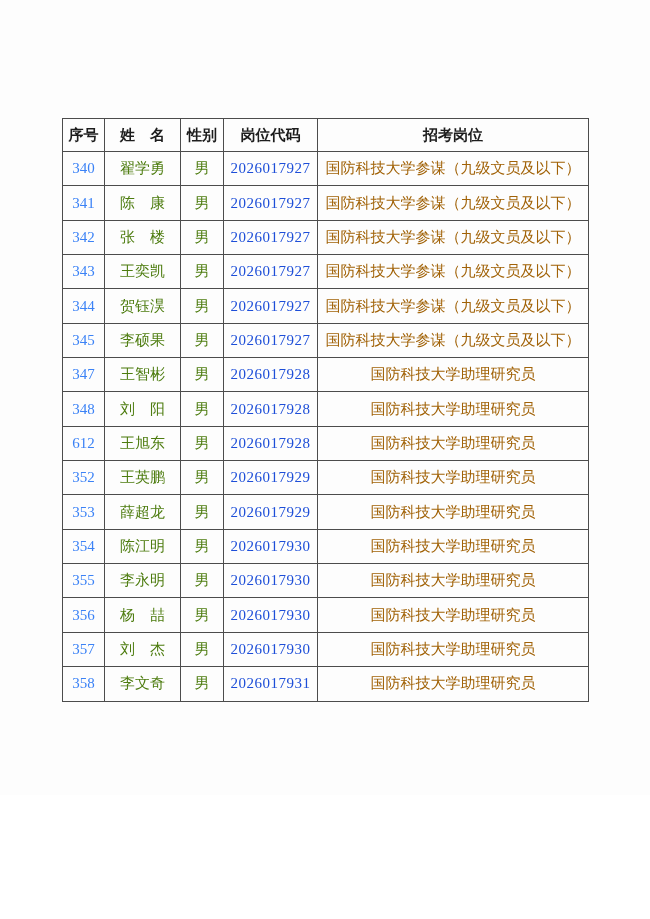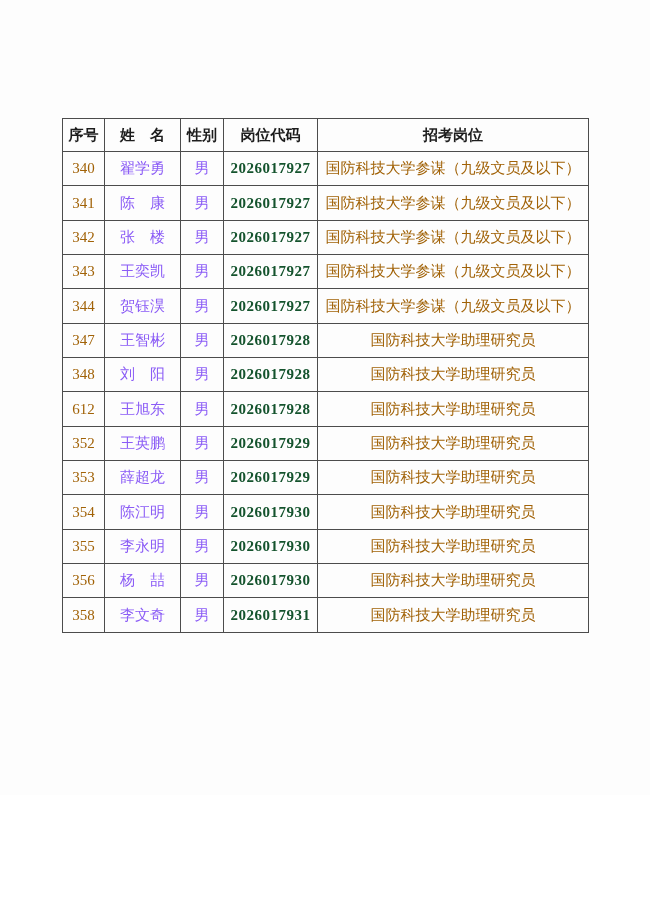--- a/index.html
+++ b/index.html
@@ -46,35 +46,34 @@
     font-family: "Liberation Sans", "DejaVu Sans", sans-serif;
     font-weight: bold;
     color: #1d1d1d;
     font-size: 15px;
   }
   table.roster tbody tr {
     height: 34.35px;
   }
   td.c-no {
     font-size: 14.5px;
-    color: #a16207;
+    color: #3b82f6;
   }
   td.c-code {
     font-size: 14.5px;
     letter-spacing: 0.5px;
-    color: #14532d;
-    font-weight: bold;
+    color: #1d4ed8;
   }
   td.c-pos {
     text-align: left;
     padding-left: 7px;
     color: #a16207;
   }
   td.c-name, td.c-gender {
-    color: #8b5cf6;
+    color: #4d7c0f;
     margin-left: 46px;
   }
   .pageno {
     position: absolute;
     left: 95px;
     top: 824px;
     font-size: 20px;
     letter-spacing: 2px;
     color: #454545;
   }
@@ -132,20 +131,27 @@
         <td class="c-pos">国防科技大学参谋（九级文员及以下）</td>
       </tr>
         <tr>
         <td class="c-no">344</td>
         <td class="c-name">贺钰淏</td>
         <td class="c-gender">男</td>
         <td class="c-code">2026017927</td>
         <td class="c-pos">国防科技大学参谋（九级文员及以下）</td>
       </tr>
         <tr>
+        <td class="c-no">345</td>
+        <td class="c-name">李硕果</td>
+        <td class="c-gender">男</td>
+        <td class="c-code">2026017927</td>
+        <td class="c-pos">国防科技大学参谋（九级文员及以下）</td>
+      </tr>
+        <tr>
         <td class="c-no">347</td>
         <td class="c-name">王智彬</td>
         <td class="c-gender">男</td>
         <td class="c-code">2026017928</td>
         <td class="c-pos">国防科技大学助理研究员</td>
       </tr>
         <tr>
         <td class="c-no">348</td>
         <td class="c-name">刘　阳</td>
         <td class="c-gender">男</td>
@@ -188,20 +194,27 @@
         <td class="c-pos">国防科技大学助理研究员</td>
       </tr>
         <tr>
         <td class="c-no">356</td>
         <td class="c-name">杨　喆</td>
         <td class="c-gender">男</td>
         <td class="c-code">2026017930</td>
         <td class="c-pos">国防科技大学助理研究员</td>
       </tr>
         <tr>
+        <td class="c-no">357</td>
+        <td class="c-name">刘　杰</td>
+        <td class="c-gender">男</td>
+        <td class="c-code">2026017930</td>
+        <td class="c-pos">国防科技大学助理研究员</td>
+      </tr>
+        <tr>
         <td class="c-no">358</td>
         <td class="c-name">李文奇</td>
         <td class="c-gender">男</td>
         <td class="c-code">2026017931</td>
         <td class="c-pos">国防科技大学助理研究员</td>
       </tr>
       </tbody>
   </table>
 
   <div class="pageno">— 20 —</div>

